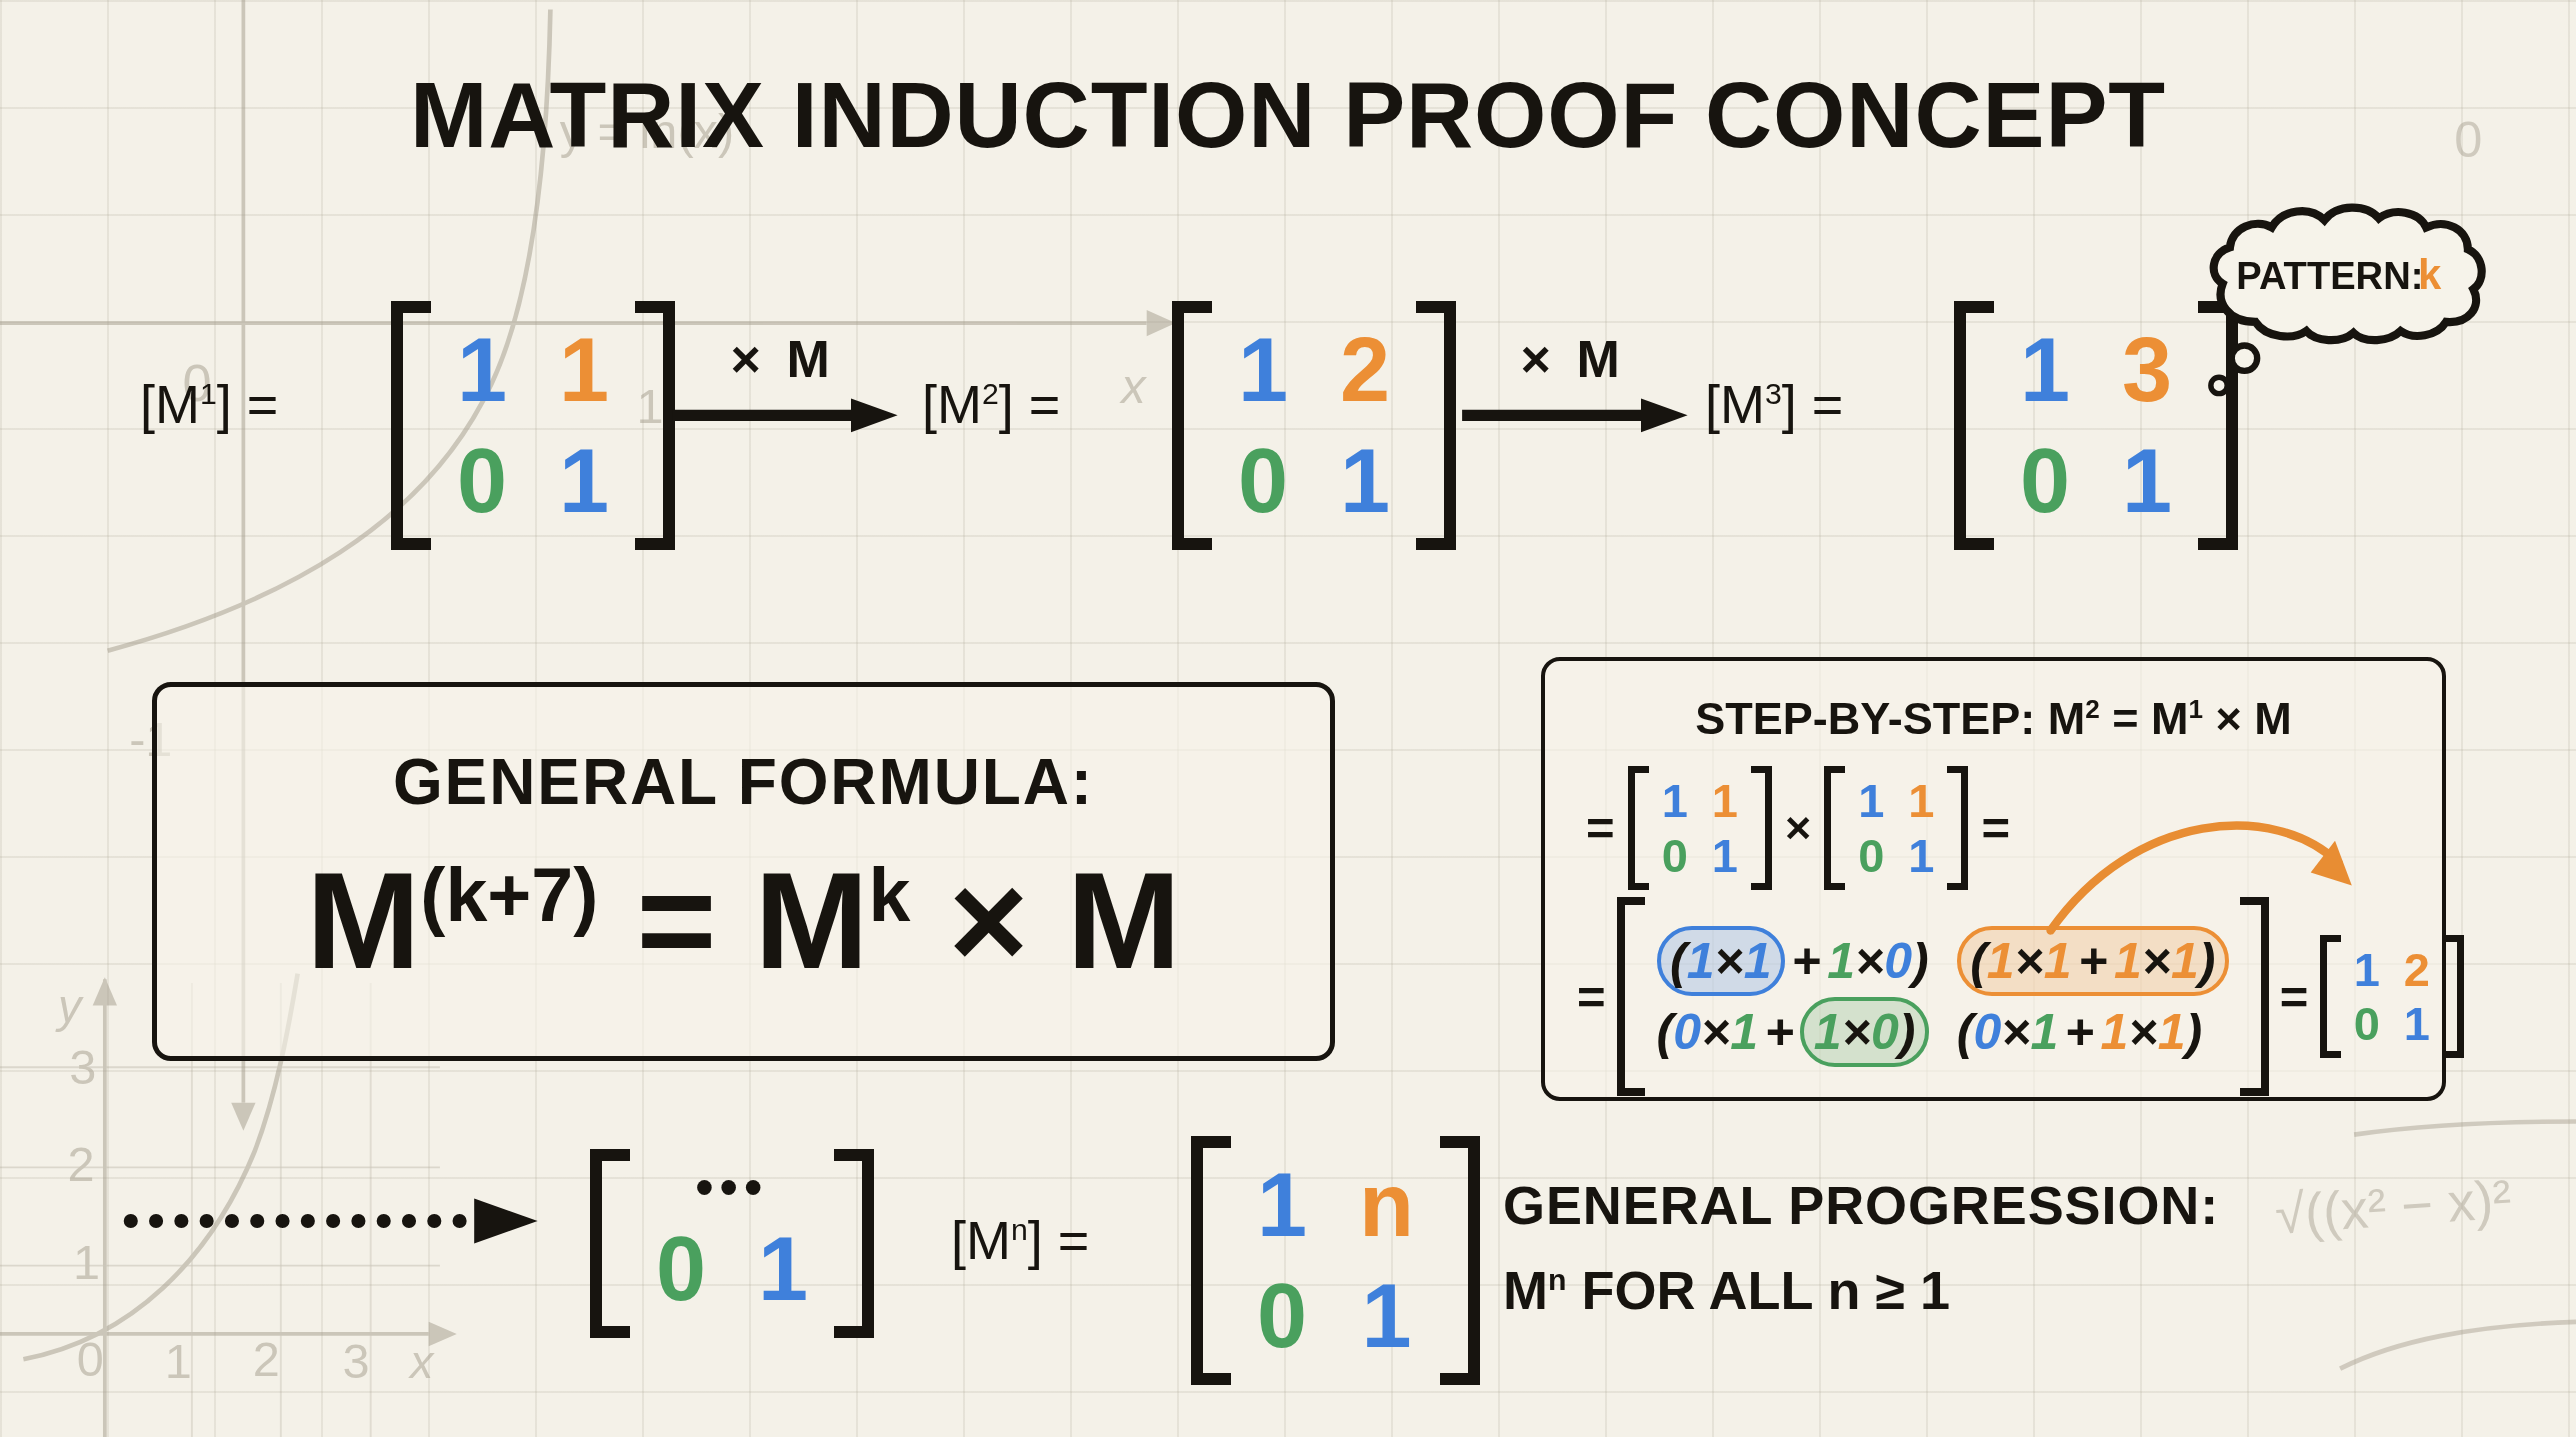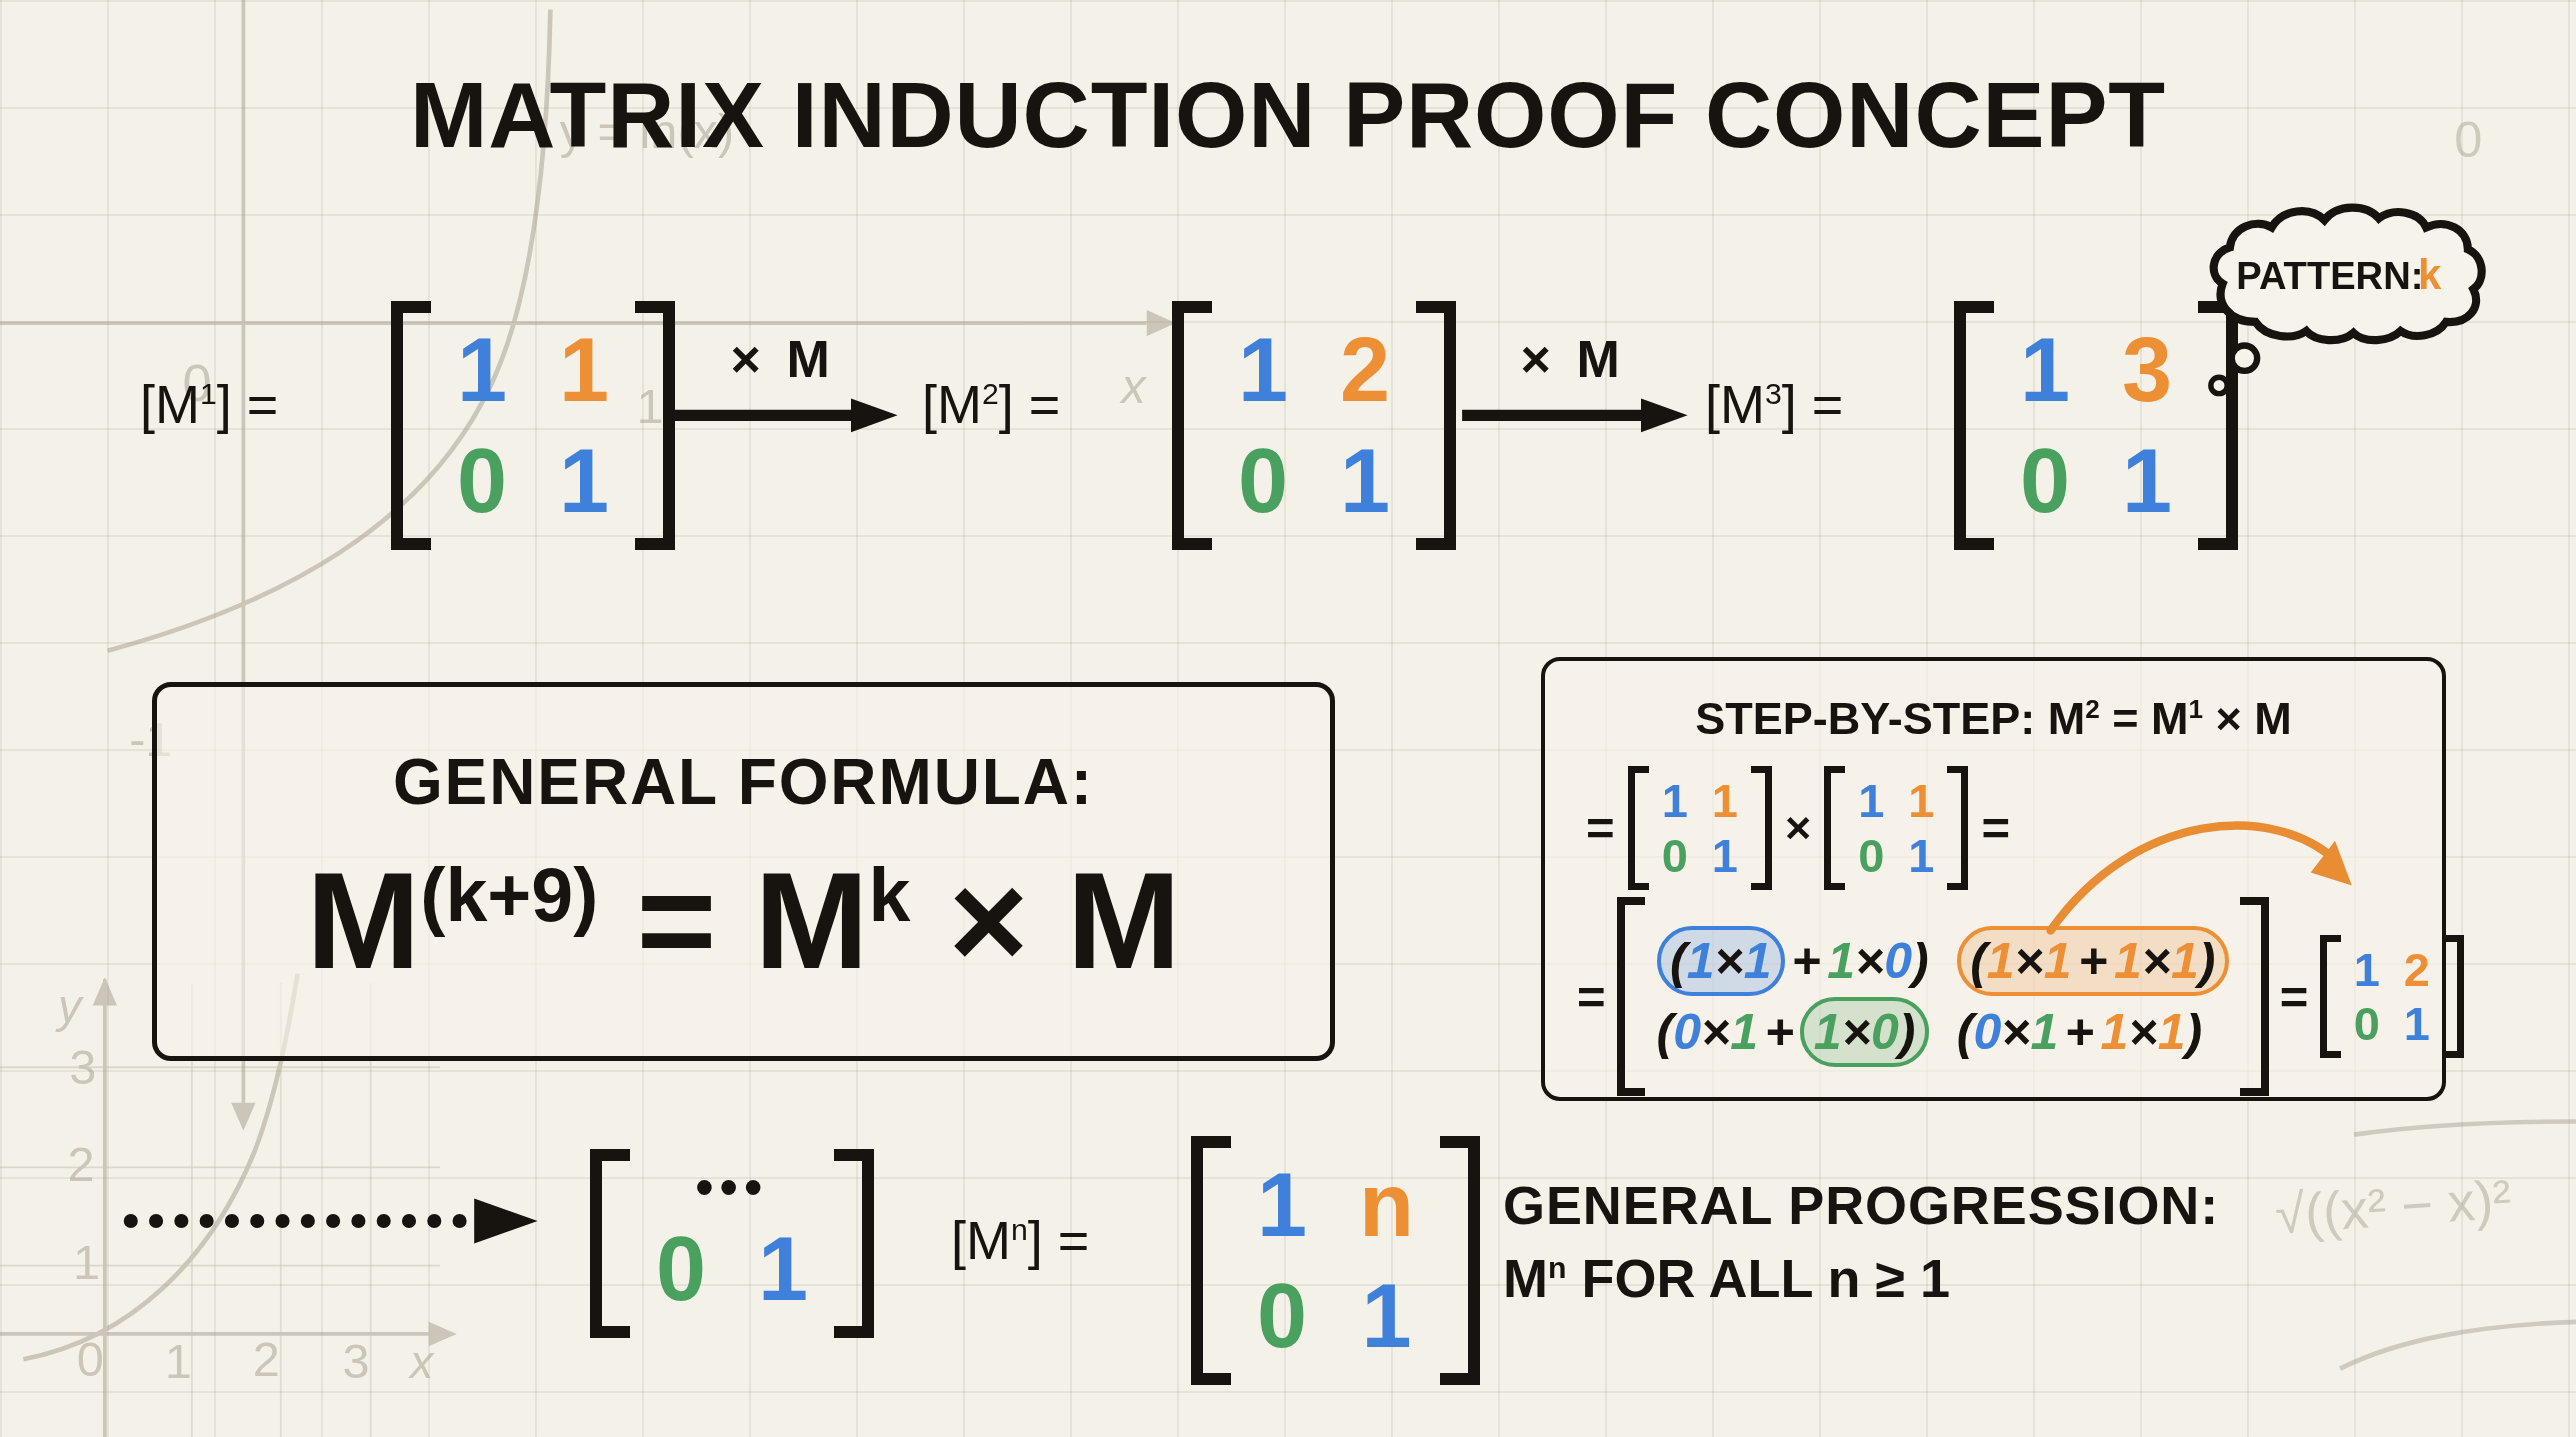--- a/index.html
+++ b/index.html
@@ -66,21 +66,21 @@
   .expr-grid{display:grid;grid-template-columns:auto auto;column-gap:28px;row-gap:13px;}
   .expr{font-size:50px;font-weight:700;white-space:nowrap;font-style:italic;}
   .expr .plus{margin:0 6.6px;}
   .hl{border-radius:935px;padding:2.8px 9.4px;}
   .hl-blue{border:4.7px solid #3f80db;background:rgba(74,134,224,0.22);}
   .hl-green{border:4.7px solid #4aa05e;background:rgba(79,159,94,0.20);}
   .hl-orange{border:4.7px solid #ec8f35;background:rgba(236,143,53,0.20);}
 
   
   .info-line1{font-size:54px;font-weight:700;letter-spacing:0.9px;white-space:nowrap;}
-  .info-line2{margin-top:11px;font-size:54px;font-weight:700;white-space:nowrap;}
+  .info-line2{margin-top:23px;font-size:54px;font-weight:700;white-space:nowrap;}
   .info-line2 .sup{font-size:56%;vertical-align:super;}
   .dots-cell{grid-column:1/3;font-size:51px;letter-spacing:6.6px;color:#17140f;line-height:0.6;}
 
   
   .bubble-text{font-weight:700;}
 
   
   .deco{position:absolute;left:0;top:0;pointer-events:none;}
   .deco text{fill:#a39c8c;}
   .deco .st{stroke:#a39c8c;fill:none;}
@@ -193,21 +193,21 @@
   <svg class="pos" style="left:2202px;top:202px;" width="292" height="198" viewBox="0 0 320 218">
     <path d="M 58 132 C 28 132 14 110 22 90 C 6 80 10 56 30 50 C 32 28 58 18 76 28 C 88 8 118 4 134 20 C 148 2 180 2 194 18 C 210 6 238 10 246 28 C 268 18 292 30 292 52 C 310 60 312 86 298 96 C 308 116 292 134 268 132 C 258 148 232 152 218 142 C 206 154 178 156 166 144 C 152 156 124 154 114 142 C 100 152 70 150 58 132 Z" fill="#f6f3ea" stroke="#17140f" stroke-width="9"></path>
     <circle cx="46" cy="172" r="14" fill="#f6f3ea" stroke="#17140f" stroke-width="7"></circle>
     <circle cx="18" cy="202" r="9" fill="#f6f3ea" stroke="#17140f" stroke-width="6"></circle>
     <text class="bubble-text" x="140" y="96" font-size="42" text-anchor="middle" fill="#17140f">PATTERN:</text>
     <text class="bubble-text" x="250" y="96" font-size="46" text-anchor="middle" fill="#ec8f35">k</text>
   </svg>
 
   <div class="pos panel gf-box">
     <div class="gf-heading">GENERAL FORMULA:</div>
-    <div class="gf-formula"><span>M</span><span class="sup">(k+9)</span><span> = M</span><span class="sup">k</span><span> × M</span></div>
+    <div class="gf-formula"><span>M</span><span class="sup">(k+7)</span><span> = M</span><span class="sup">k</span><span> × M</span></div>
   </div>
 
   <div class="pos panel step-box">
     <div class="step-header"><span>STEP-BY-STEP: M</span><span class="sup">2</span><span> = M</span><span class="sup">1</span><span> × M</span></div>
 
     <div class="step-lineA">
       <span class="step-eq">=</span>
       <div class="mx mx-sm">
         <div class="br l"></div>
         <div class="cells">

